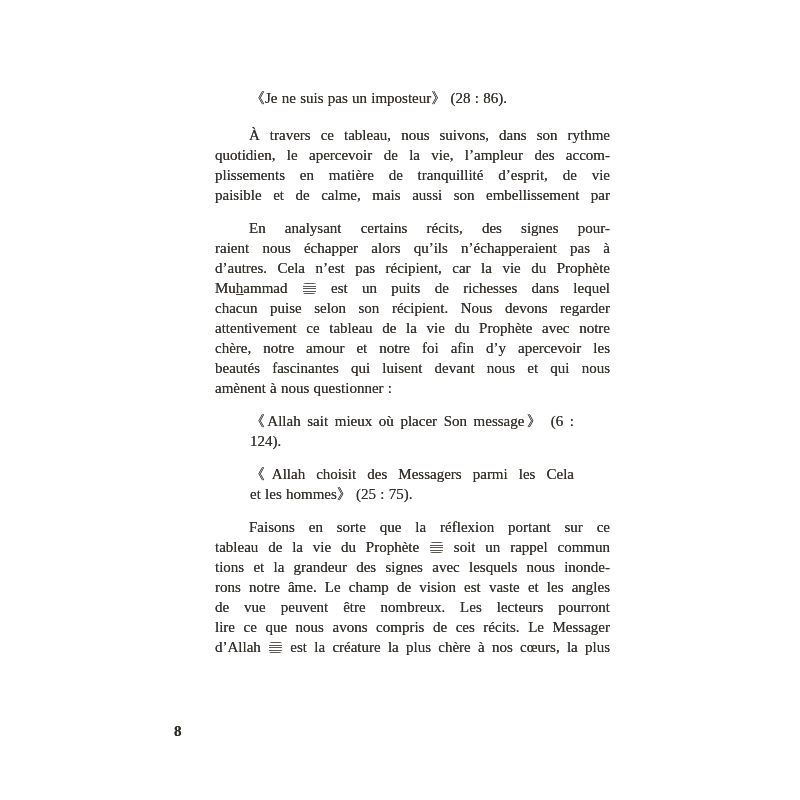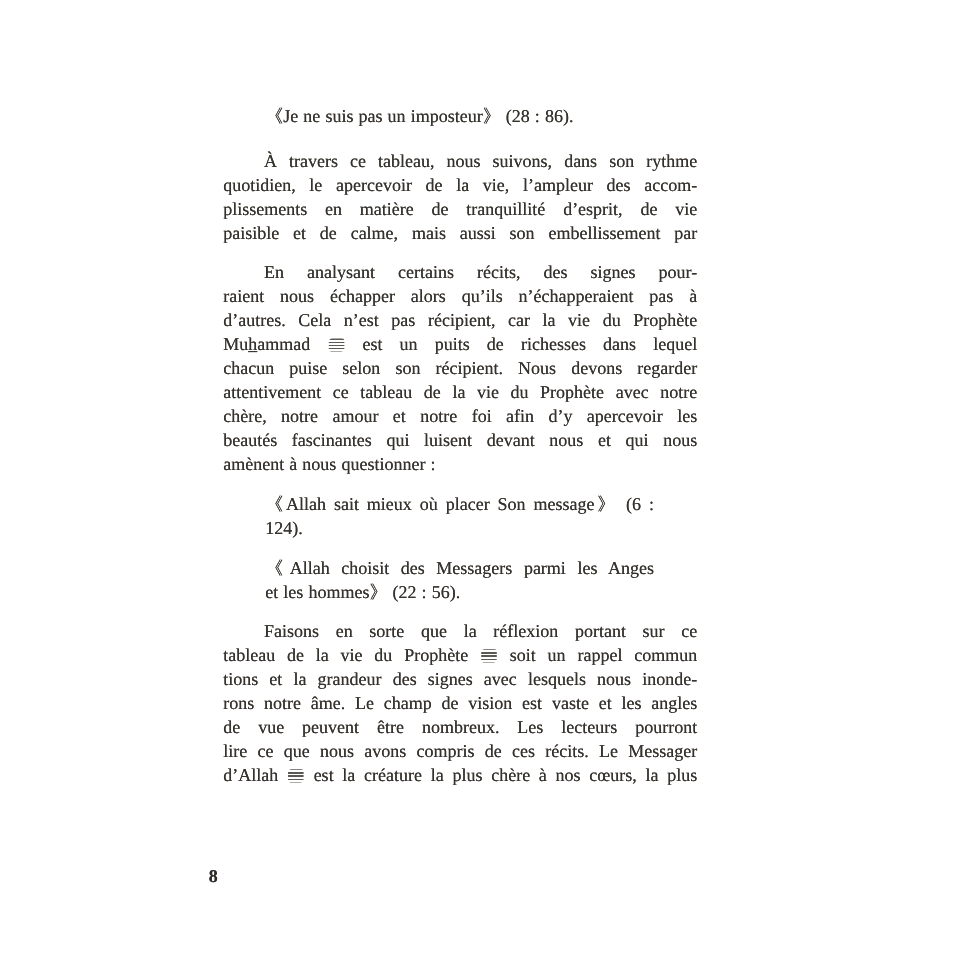--- a/index.html
+++ b/index.html
@@ -10,21 +10,21 @@
   }
   .page {
     position: absolute; left: 0; top: 0;
     width: 800px; height: 800px;
     background: #ffffff;
     overflow: hidden;
     color: #36322e;
   }
   .content {
     position: absolute;
-    left: 186px; top: 88px;
+    left: 215px; top: 88px;
     width: 395px;
   }
   .block { margin: 0 0 13px 0; }
   .block.quote { margin-left: 35px; margin-right: 36px; }
   .block:first-child { margin-bottom: 17px; }
   .line {
     font-size: 15px;
     line-height: 20px;
     text-align: justify;
     text-align-last: justify;
@@ -78,22 +78,22 @@
         <div class="line">attentivement ce tableau de la vie du Prophète avec notre</div>
         <div class="line">chère, notre amour et notre foi afin d’y apercevoir les</div>
         <div class="line">beautés fascinantes qui luisent devant nous et qui nous</div>
         <div class="line last">amènent à nous questionner :</div>
       </div>
       <div class="block quote">
         <div class="line first">《Allah sait mieux où placer Son message》 (6 :</div>
         <div class="line last">124).</div>
       </div>
       <div class="block quote">
-        <div class="line first">《Allah choisit des Messagers parmi les Anges</div>
-        <div class="line last">et les hommes》 (22 : 56).</div>
+        <div class="line first">《Allah choisit des Messagers parmi les Cela</div>
+        <div class="line last">et les hommes》 (25 : 75).</div>
       </div>
       <div class="block paragraph justify-last">
         <div class="line first">Faisons en sorte que la réflexion portant sur ce</div>
         <div class="line">tableau de la vie du Prophète <span class="pbuh"></span> soit un rappel commun</div>
         <div class="line">tions et la grandeur des signes avec lesquels nous inonde-</div>
         <div class="line">rons notre âme. Le champ de vision est vaste et les angles</div>
         <div class="line">de vue peuvent être nombreux. Les lecteurs pourront</div>
         <div class="line">lire ce que nous avons compris de ces récits. Le Messager</div>
         <div class="line last">d’Allah <span class="pbuh"></span> est la créature la plus chère à nos cœurs, la plus</div>
       </div>

